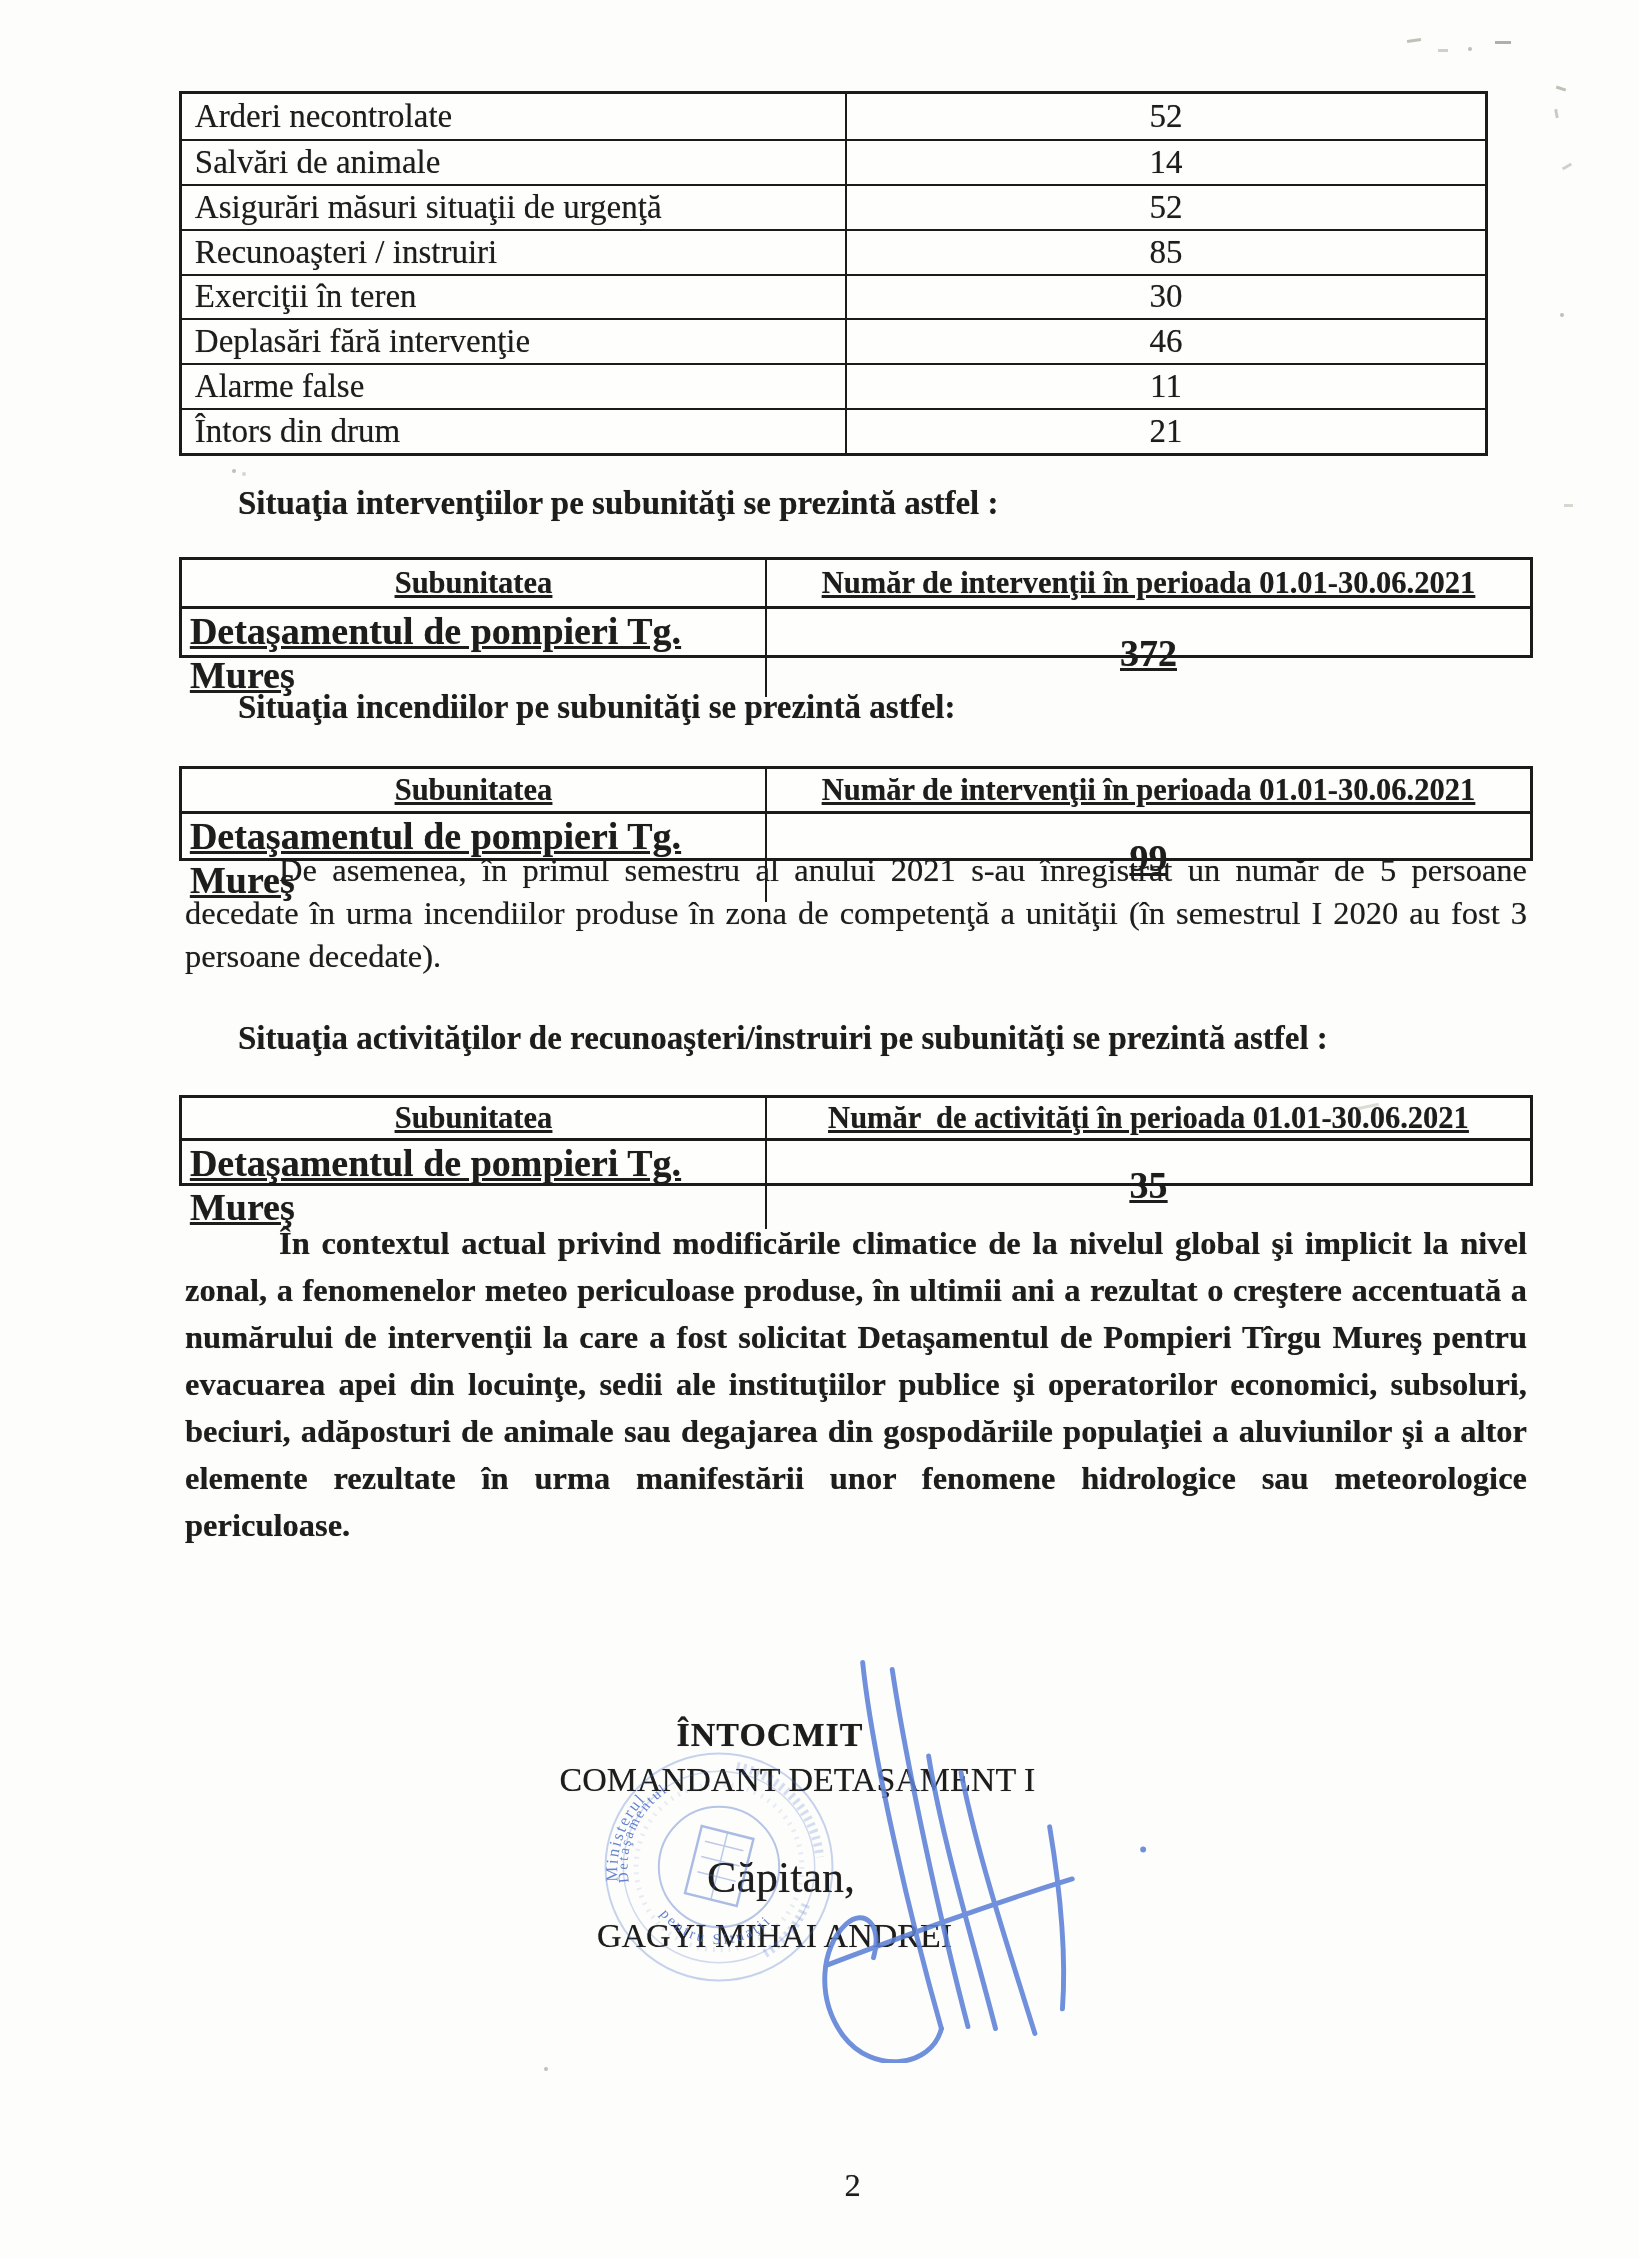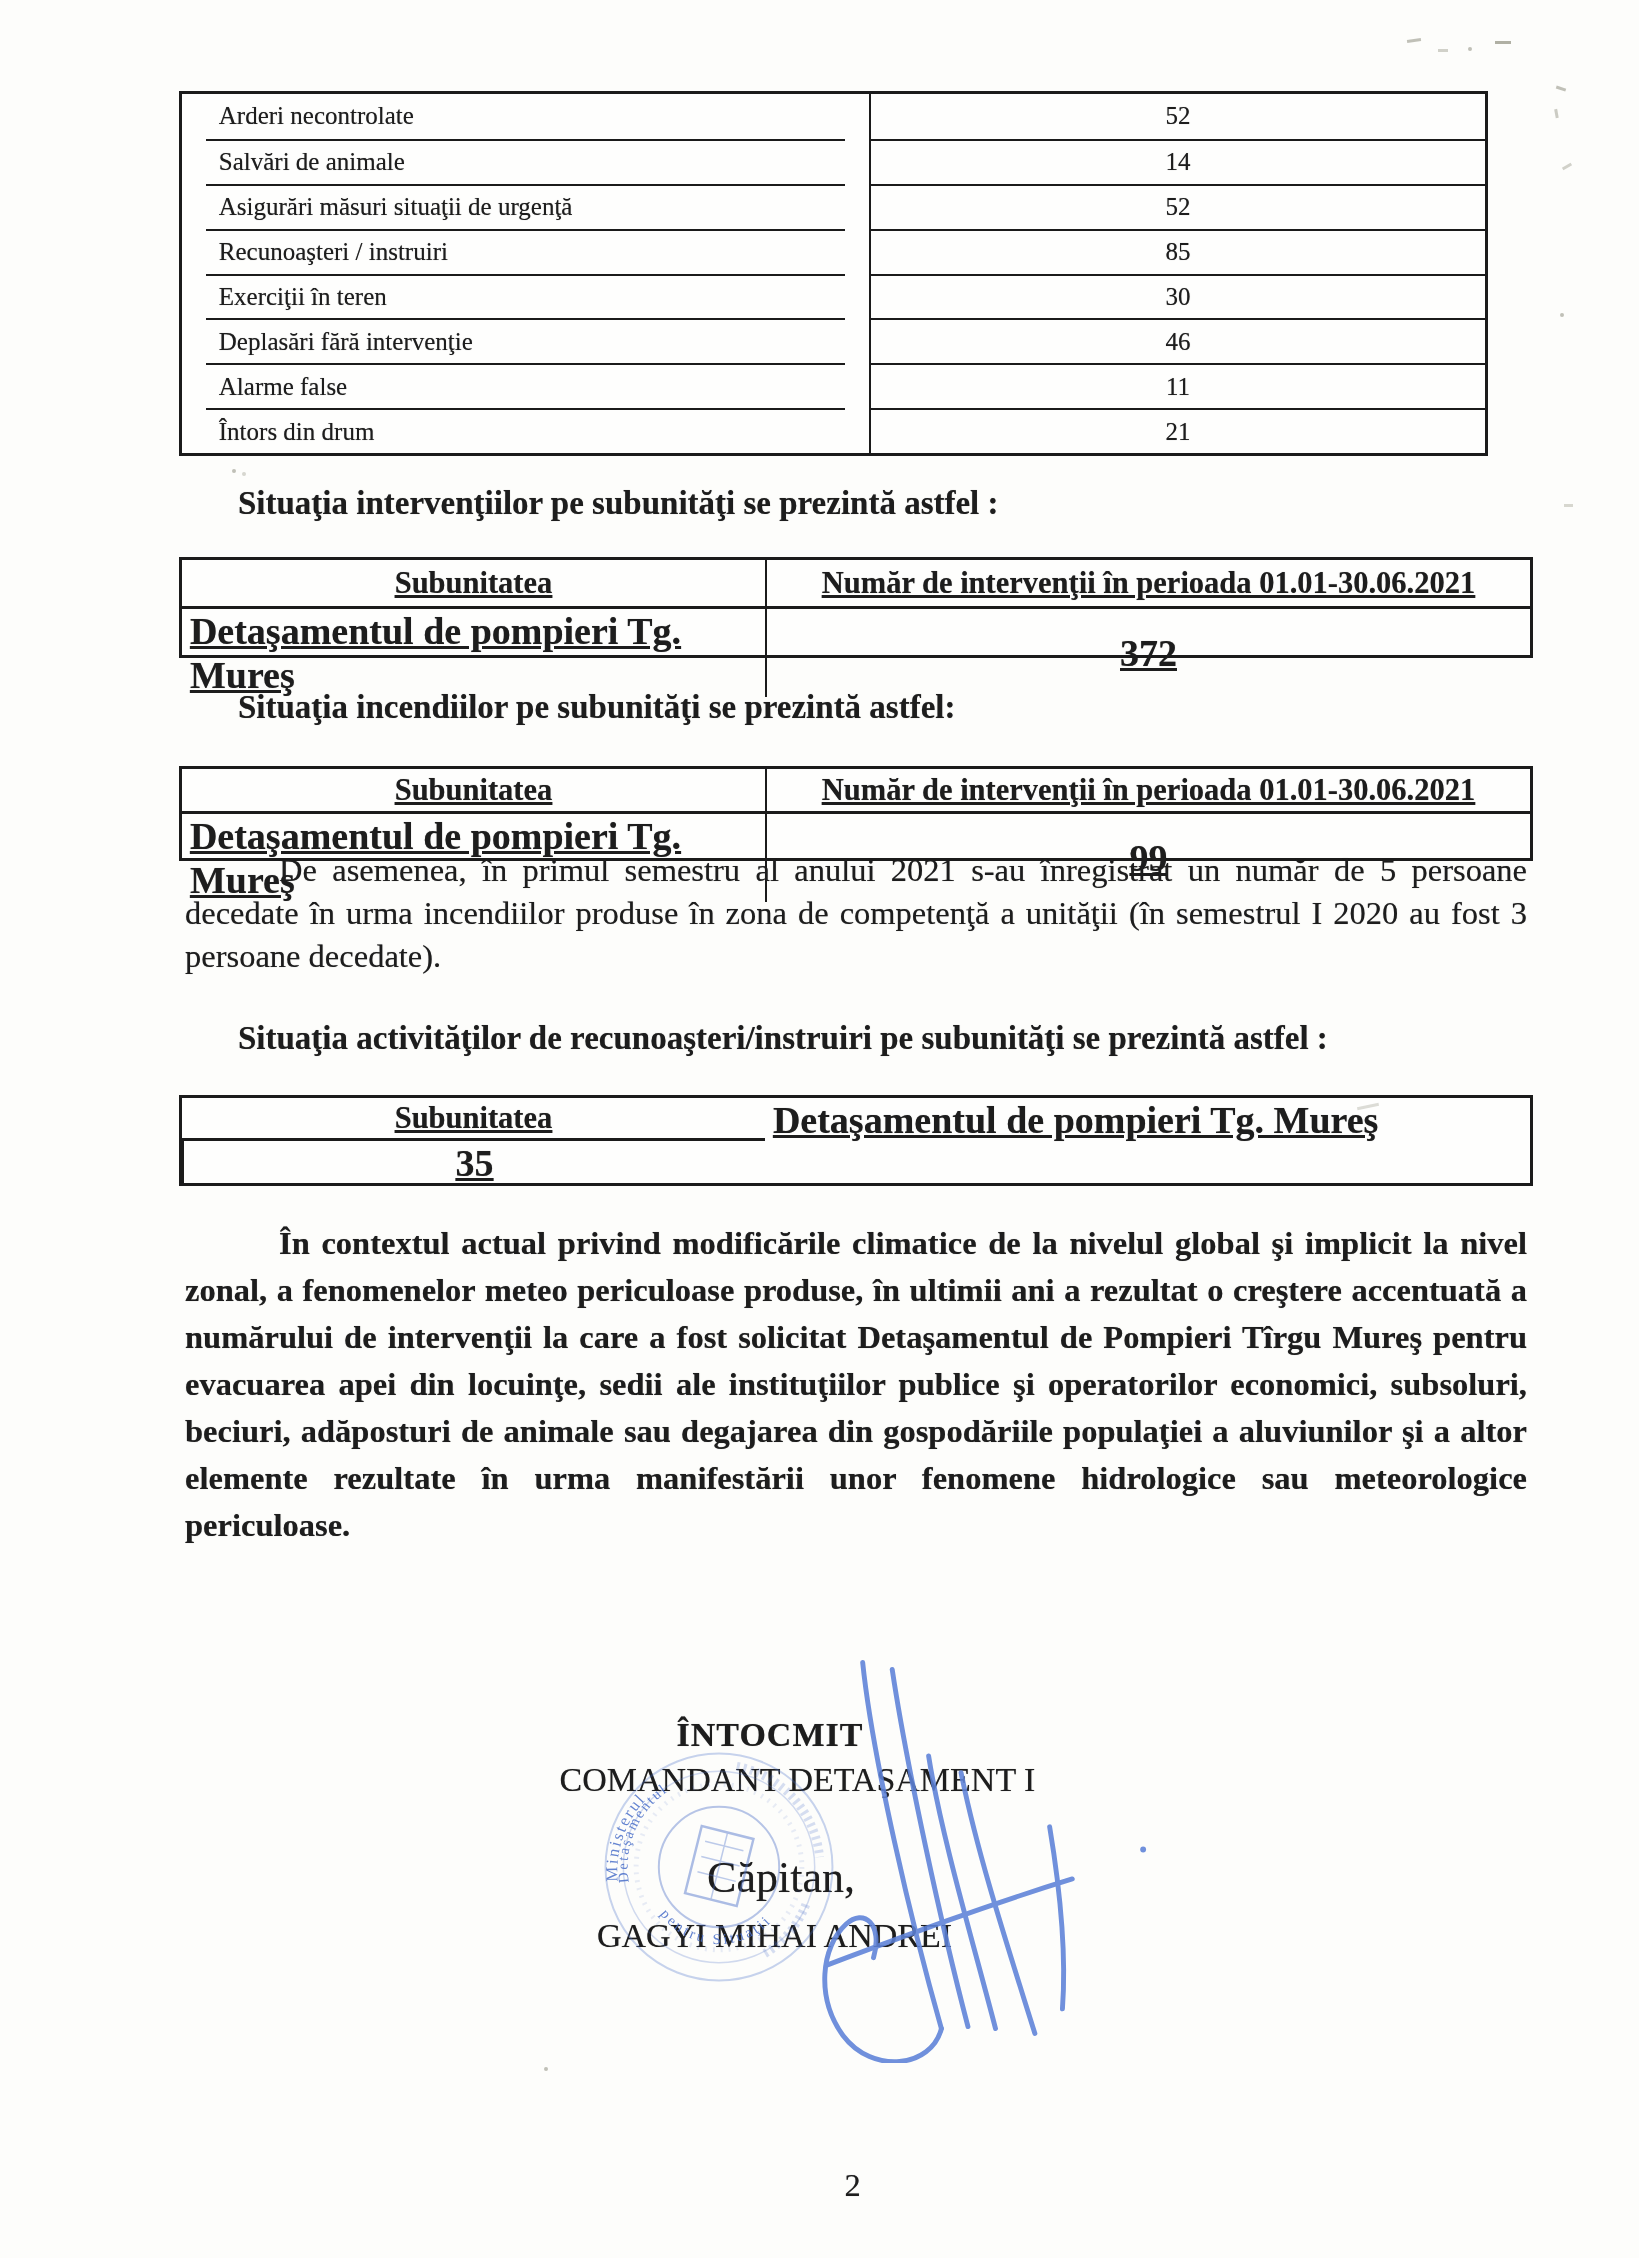--- a/index.html
+++ b/index.html
@@ -15,21 +15,21 @@
   .abs{position:absolute;}
   .ink{text-shadow:0 0 0.7px rgba(20,20,20,.55);}
 
   
   .t1{
     left:179px;top:91px;width:1303px;height:359px;
     border:3px solid #1b1b1b;
     display:grid;grid-template-columns:663px 1fr;grid-auto-rows:1fr;
     background:#fefefd;
   }
-  .t1 .c{border-top:2px solid #1b1b1b;display:flex;align-items:center;font-size:25px;margin-left:24px;}
+  .t1 .c{border-top:2px solid #1b1b1b;display:flex;align-items:center;font-size:33px;}
   .t1 .c.first{border-top:none;}
   .t1 .lab{padding-left:12.8px;}
   .t1 .val{border-left:2px solid #1b1b1b;justify-content:center;}
 
   
   .h{left:238px;font-size:33px;font-weight:bold;white-space:nowrap;}
 
   
   .t2{
     border:3px solid #1b1b1b;background:#fefefd;
@@ -111,20 +111,21 @@
     <div class="dc dlab">Detaşamentul de pompieri Tg. Mureş</div>
     <div class="dc dval c2">99</div>
   </div>
 
   <div class="abs para ink" style="top:849px;">De asemenea, în primul semestru al anului 2021 s-au înregistrat un număr de 5 persoane decedate în urma incendiilor produse în zona de competenţă a unităţii (în semestrul I 2020 au fost 3 persoane decedate).</div>
 
   <div class="abs h ink" style="top:1020px;">Situaţia activităţilor de recunoaşteri/instruiri pe subunităţi se prezintă astfel :</div>
 
   <div class="abs t2 ink" style="left:179px;top:1095px;width:1348px;height:85px;grid-template-rows:43px 1fr;">
     <div class="hc">Subunitatea</div>
+    <div class="hc c2">Număr  de activităţi în perioada 01.01-30.06.2021</div>
     <div class="dc dlab">Detaşamentul de pompieri Tg. Mureş</div>
     <div class="dc dval c2">35</div>
   </div>
 
   <div class="abs para bold ink" style="top:1220px;">În contextul actual privind modificările climatice de la nivelul global şi implicit la nivel zonal, a fenomenelor meteo periculoase produse, în ultimii ani a rezultat o creştere accentuată a numărului de intervenţii la care a fost solicitat Detaşamentul de Pompieri Tîrgu Mureş pentru evacuarea apei din locuinţe, sedii ale instituţiilor publice şi operatorilor economici, subsoluri, beciuri, adăposturi de animale sau degajarea din gospodăriile populaţiei a aluviunilor şi a altor elemente rezultate în urma manifestării unor fenomene hidrologice sau meteorologice periculoase.</div>
 
   <div class="abs sig ink" style="left:573px;top:1716px;width:394px;font-size:34px;font-weight:bold;letter-spacing:1px;">ÎNTOCMIT</div>
   <div class="abs sig ink" style="left:502px;top:1761px;width:591px;font-size:34px;">COMANDANT DETAŞAMENT I</div>
   <div class="abs sig ink" style="left:584px;top:1852px;width:394px;font-size:44px;">Căpitan,</div>
   <div class="abs sig ink" style="left:479px;top:1917px;width:591px;font-size:34px;">GAGYI MIHAI ANDREI</div>

